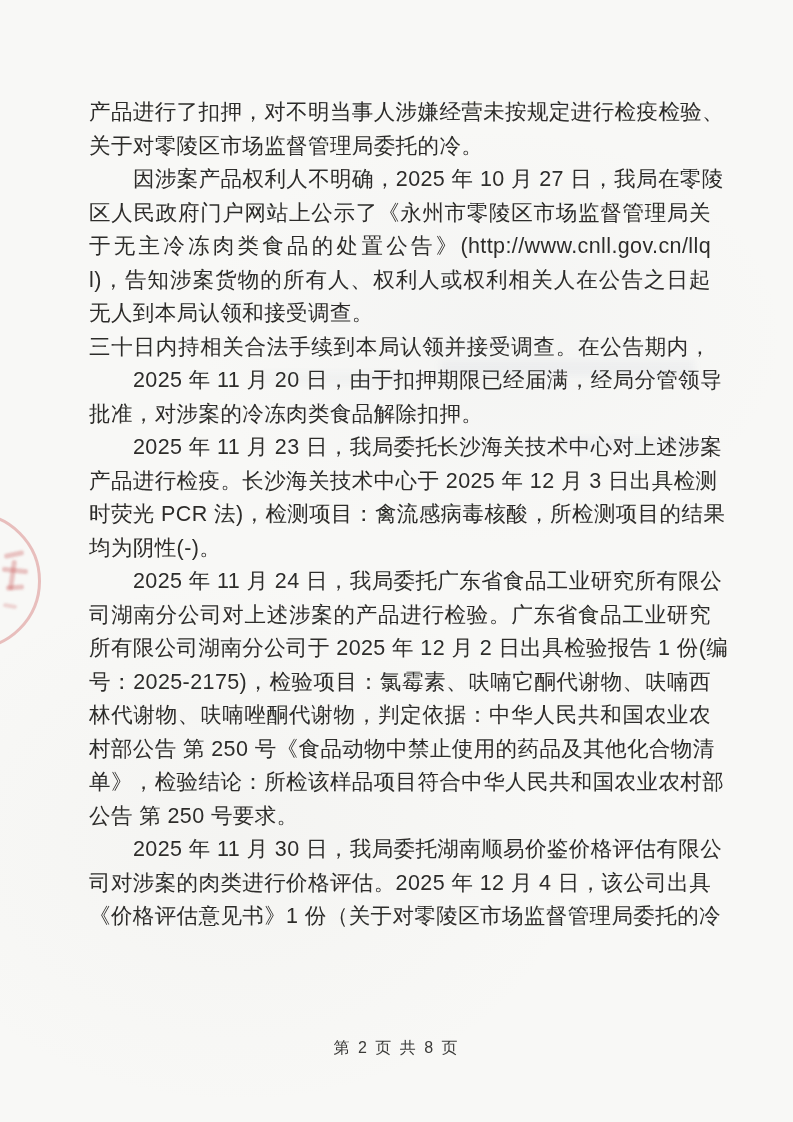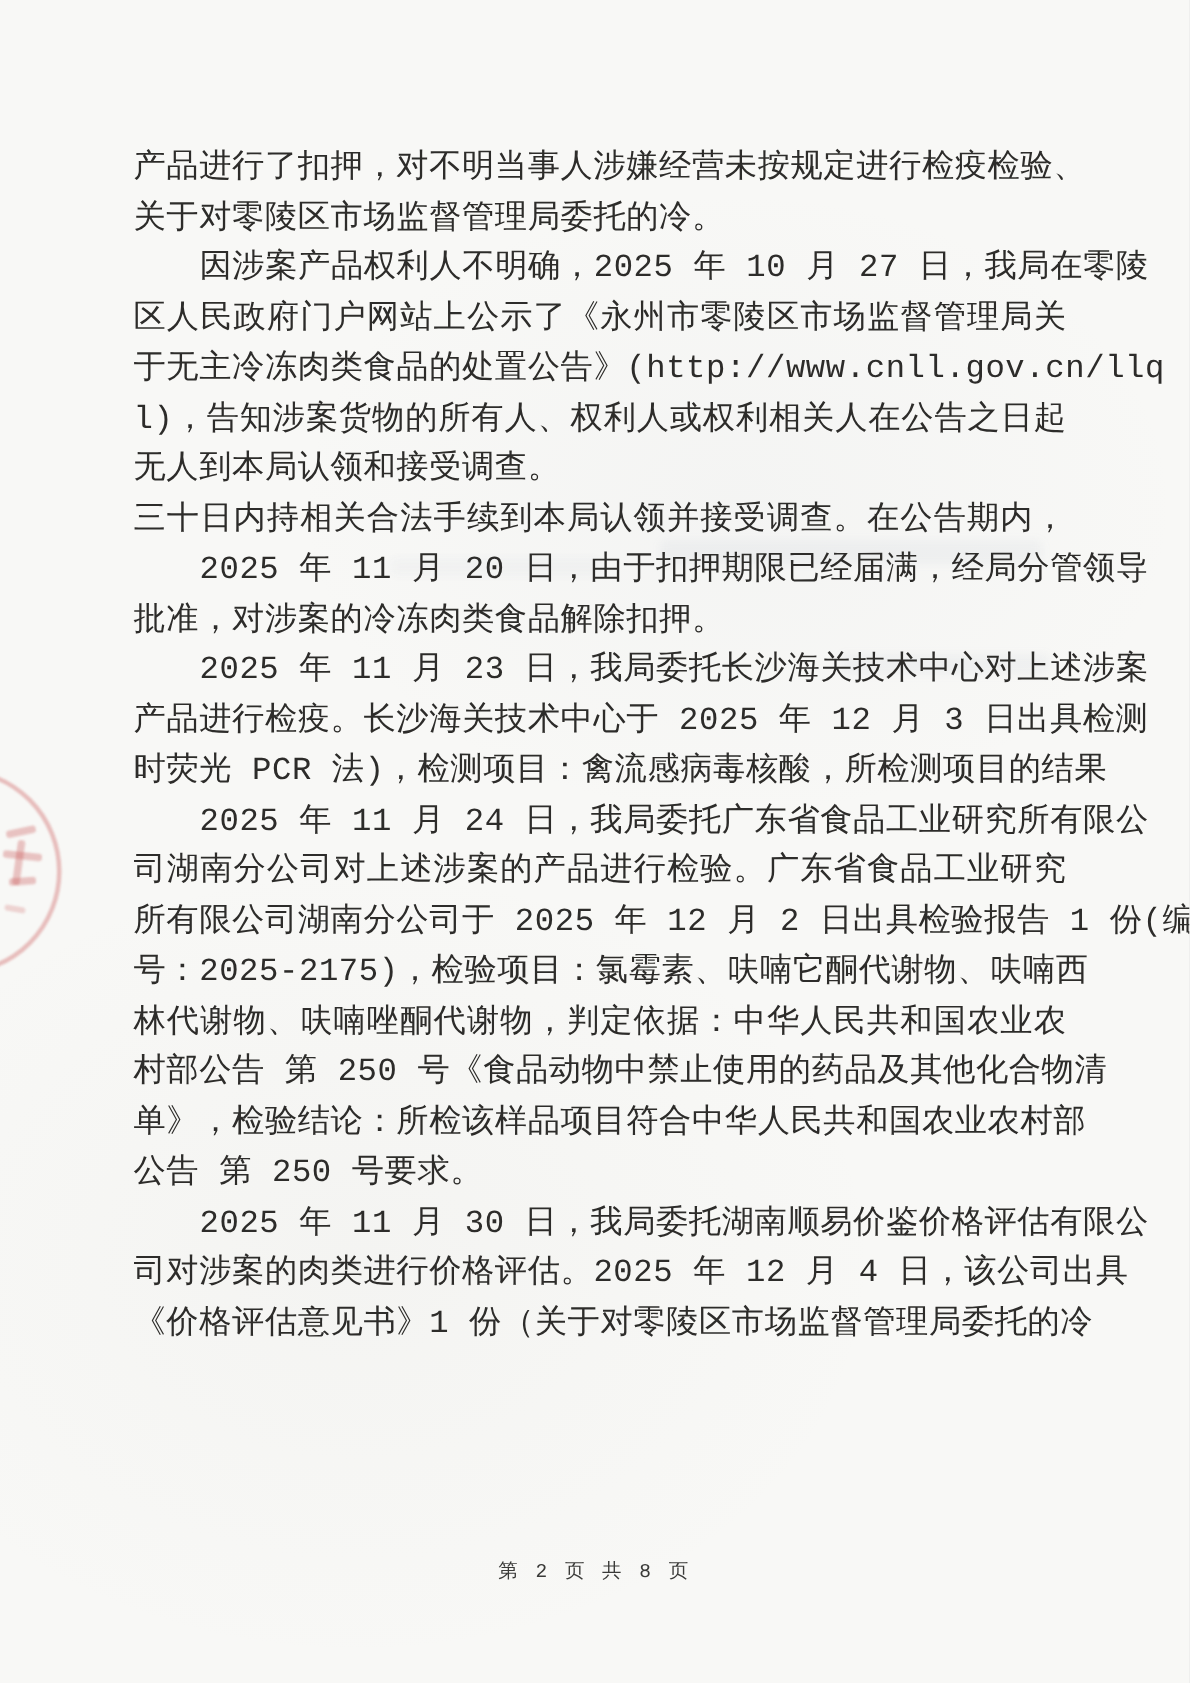--- a/index.html
+++ b/index.html
@@ -10,21 +10,21 @@
   .scan-page {
     position: relative;
     width: 793px;
     height: 1122px;
     margin: 0 auto;
     overflow: hidden;
     background:
       radial-gradient(ellipse 420px 300px at 62% 30%, rgba(190,195,205,0.07), rgba(0,0,0,0) 70%),
       radial-gradient(ellipse 500px 380px at 30% 75%, rgba(180,180,175,0.06), rgba(0,0,0,0) 70%),
       #f8f8f6;
-    font-family: Liberation Mono, monospace;
+    font-family: Liberation Sans, sans-serif;
   }
   .text-block {
     position: absolute;
     left: 89px;
     top: 96px;
     width: 622px;
     color: #2d2c2a;
   }
   .line {
     height: 33.5px;
@@ -41,21 +41,21 @@
   }
   .line.indent {
     text-indent: 44px;
   }
   .page-footer {
     position: absolute;
     left: 0;
     top: 1038px;
     width: 100%;
     text-align: center;
-    font-size: 13px;
+    font-size: 16px;
     letter-spacing: 2px;
     color: #3a3a38;
   }
   
   .seal {
     position: absolute;
     left: -97px;
     top: 512px;
     width: 132px;
     height: 132px;
@@ -108,20 +108,21 @@
     <div class="line">区人民政府门户网站上公示了《永州市零陵区市场监督管理局关</div>
     <div class="line">于无主冷冻肉类食品的处置公告》(http://www.cnll.gov.cn/llq</div>
     <div class="line">l)，告知涉案货物的所有人、权利人或权利相关人在公告之日起</div>
     <div class="line pend">无人到本局认领和接受调查。</div>
     <div class="line">三十日内持相关合法手续到本局认领并接受调查。在公告期内，</div>
     <div class="line indent">2025 年 11 月 20 日，由于扣押期限已经届满，经局分管领导</div>
     <div class="line pend">批准，对涉案的冷冻肉类食品解除扣押。</div>
     <div class="line indent">2025 年 11 月 23 日，我局委托长沙海关技术中心对上述涉案</div>
     <div class="line">产品进行检疫。长沙海关技术中心于 2025 年 12 月 3 日出具检测</div>
     <div class="line">时荧光 PCR 法)，检测项目：禽流感病毒核酸，所检测项目的结果</div>
+    <div class="line pend">均为阴性(-)。</div>
     <div class="line indent">2025 年 11 月 24 日，我局委托广东省食品工业研究所有限公</div>
     <div class="line">司湖南分公司对上述涉案的产品进行检验。广东省食品工业研究</div>
     <div class="line">所有限公司湖南分公司于 2025 年 12 月 2 日出具检验报告 1 份(编</div>
     <div class="line">号：2025-2175)，检验项目：氯霉素、呋喃它酮代谢物、呋喃西</div>
     <div class="line">林代谢物、呋喃唑酮代谢物，判定依据：中华人民共和国农业农</div>
     <div class="line">村部公告 第 250 号《食品动物中禁止使用的药品及其他化合物清</div>
     <div class="line">单》，检验结论：所检该样品项目符合中华人民共和国农业农村部</div>
     <div class="line pend">公告 第 250 号要求。</div>
     <div class="line indent">2025 年 11 月 30 日，我局委托湖南顺易价鉴价格评估有限公</div>
     <div class="line">司对涉案的肉类进行价格评估。2025 年 12 月 4 日，该公司出具</div>

